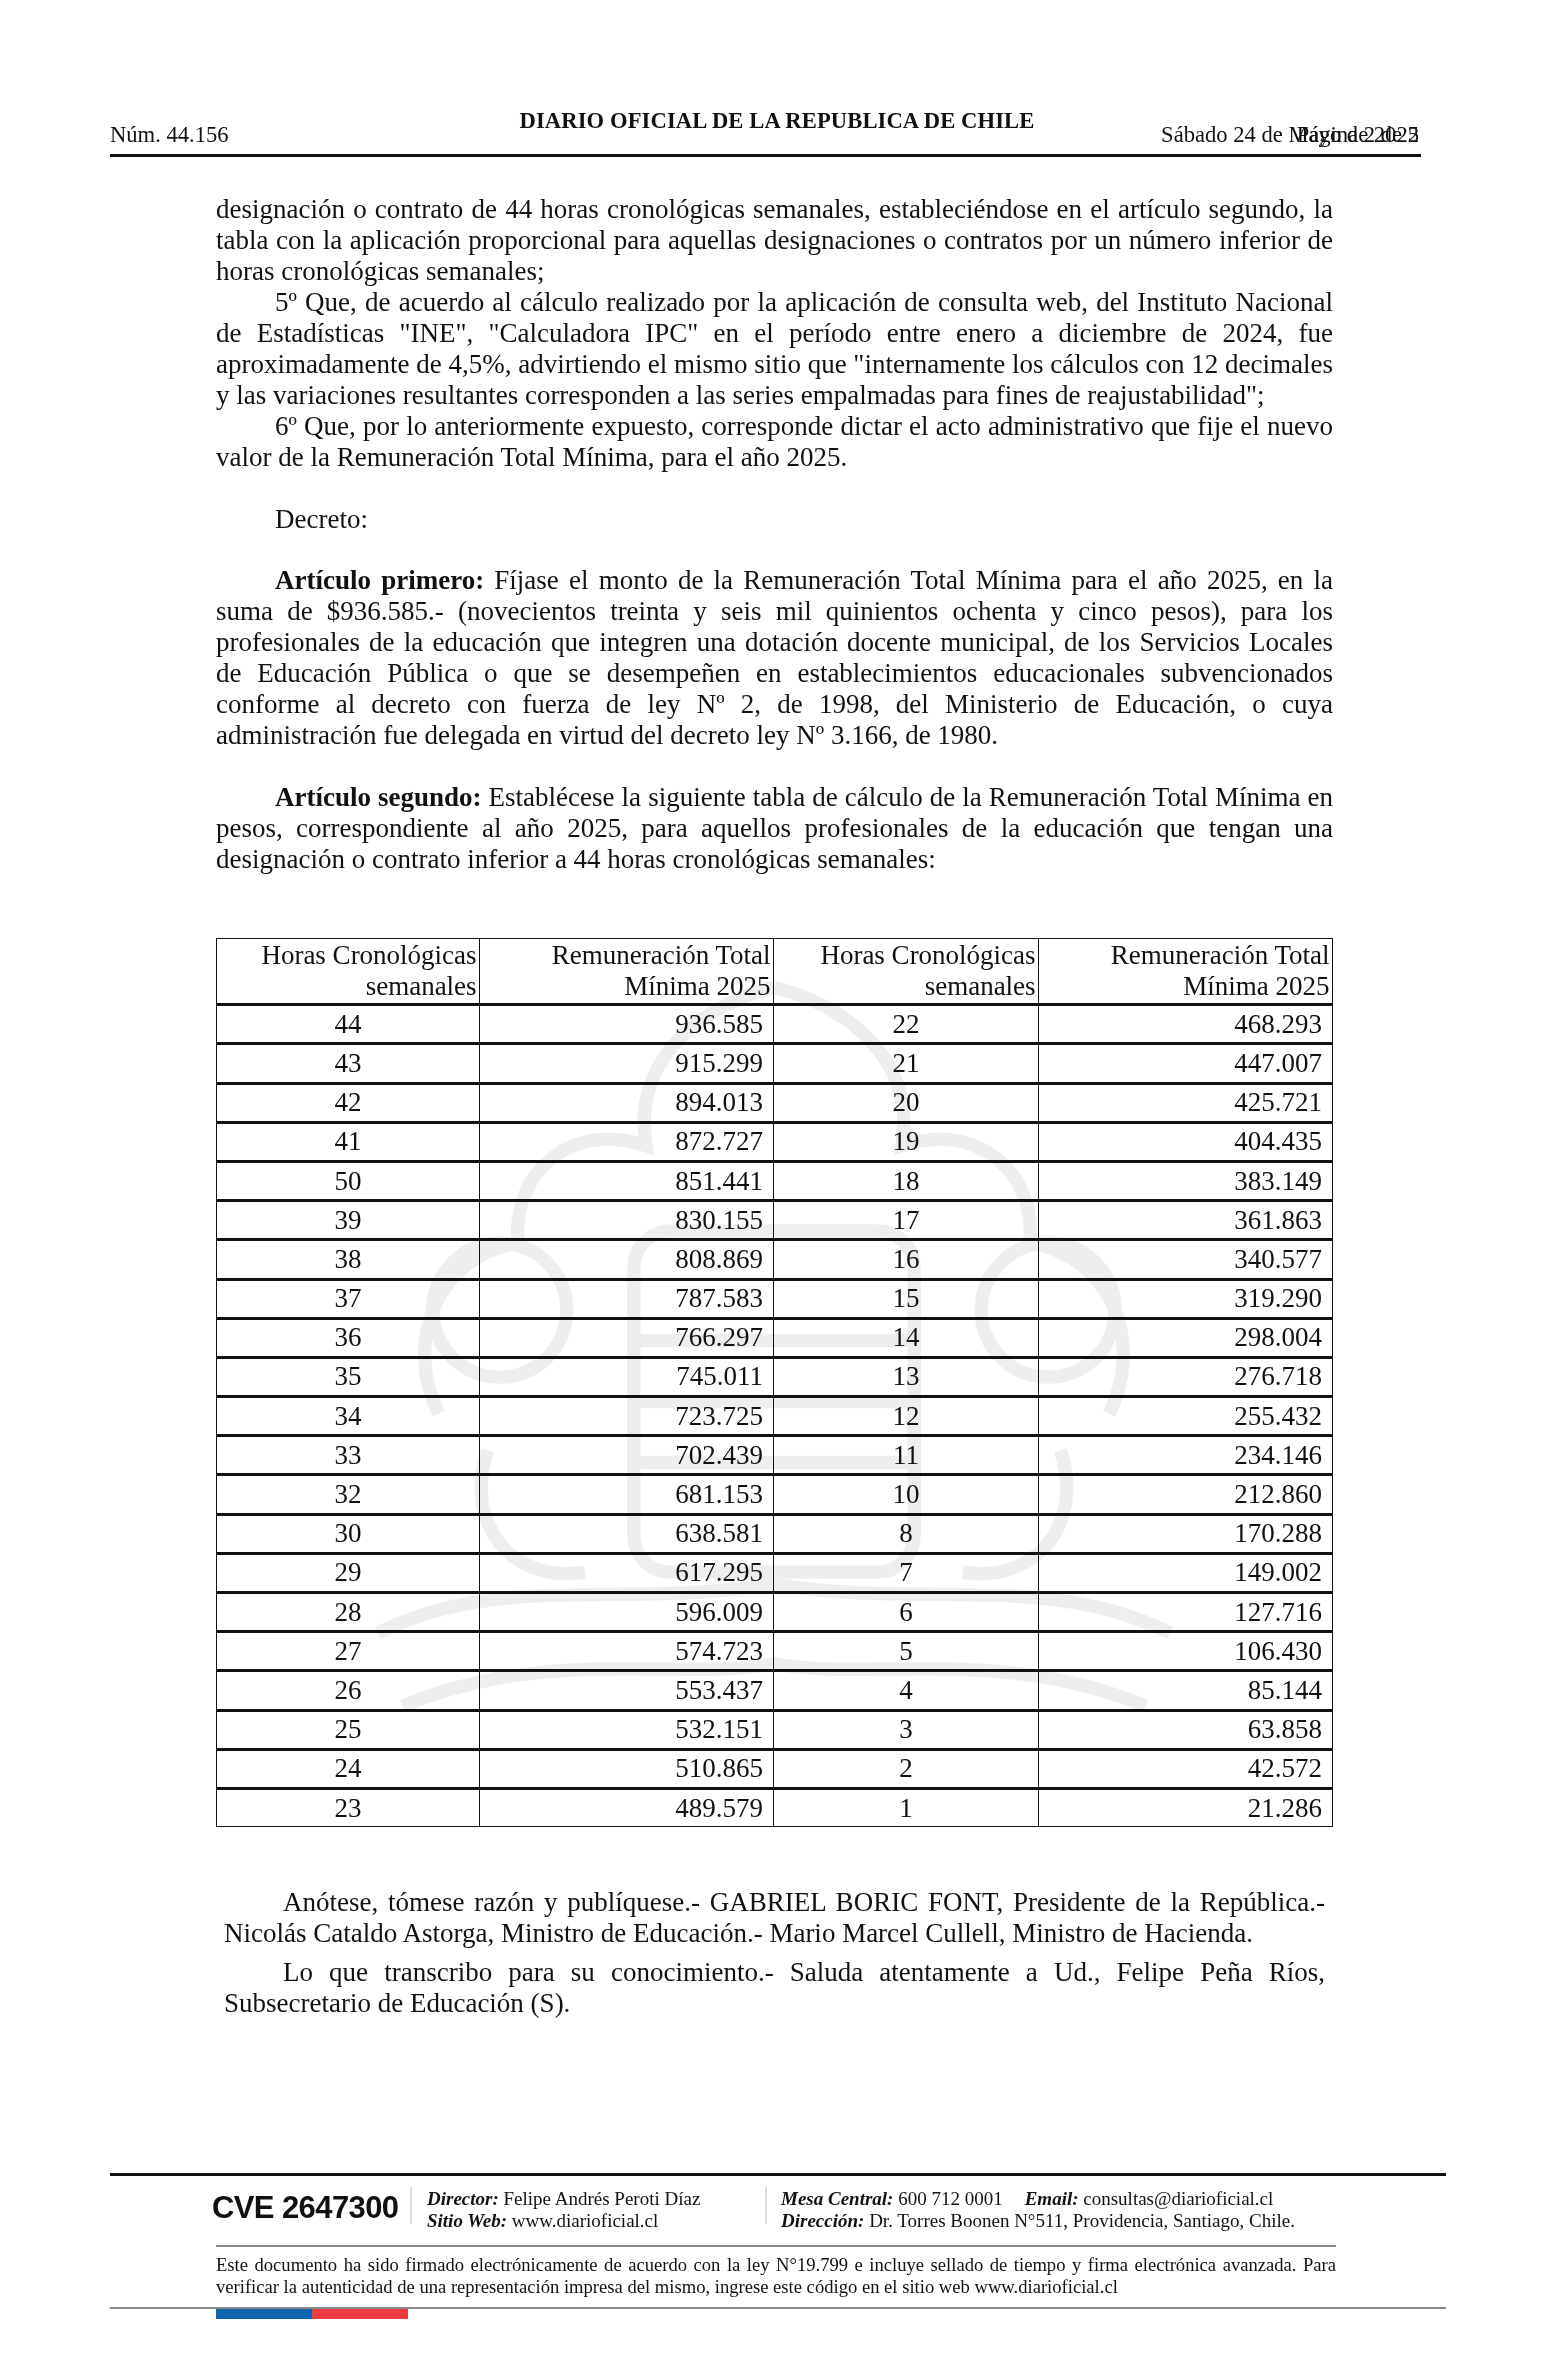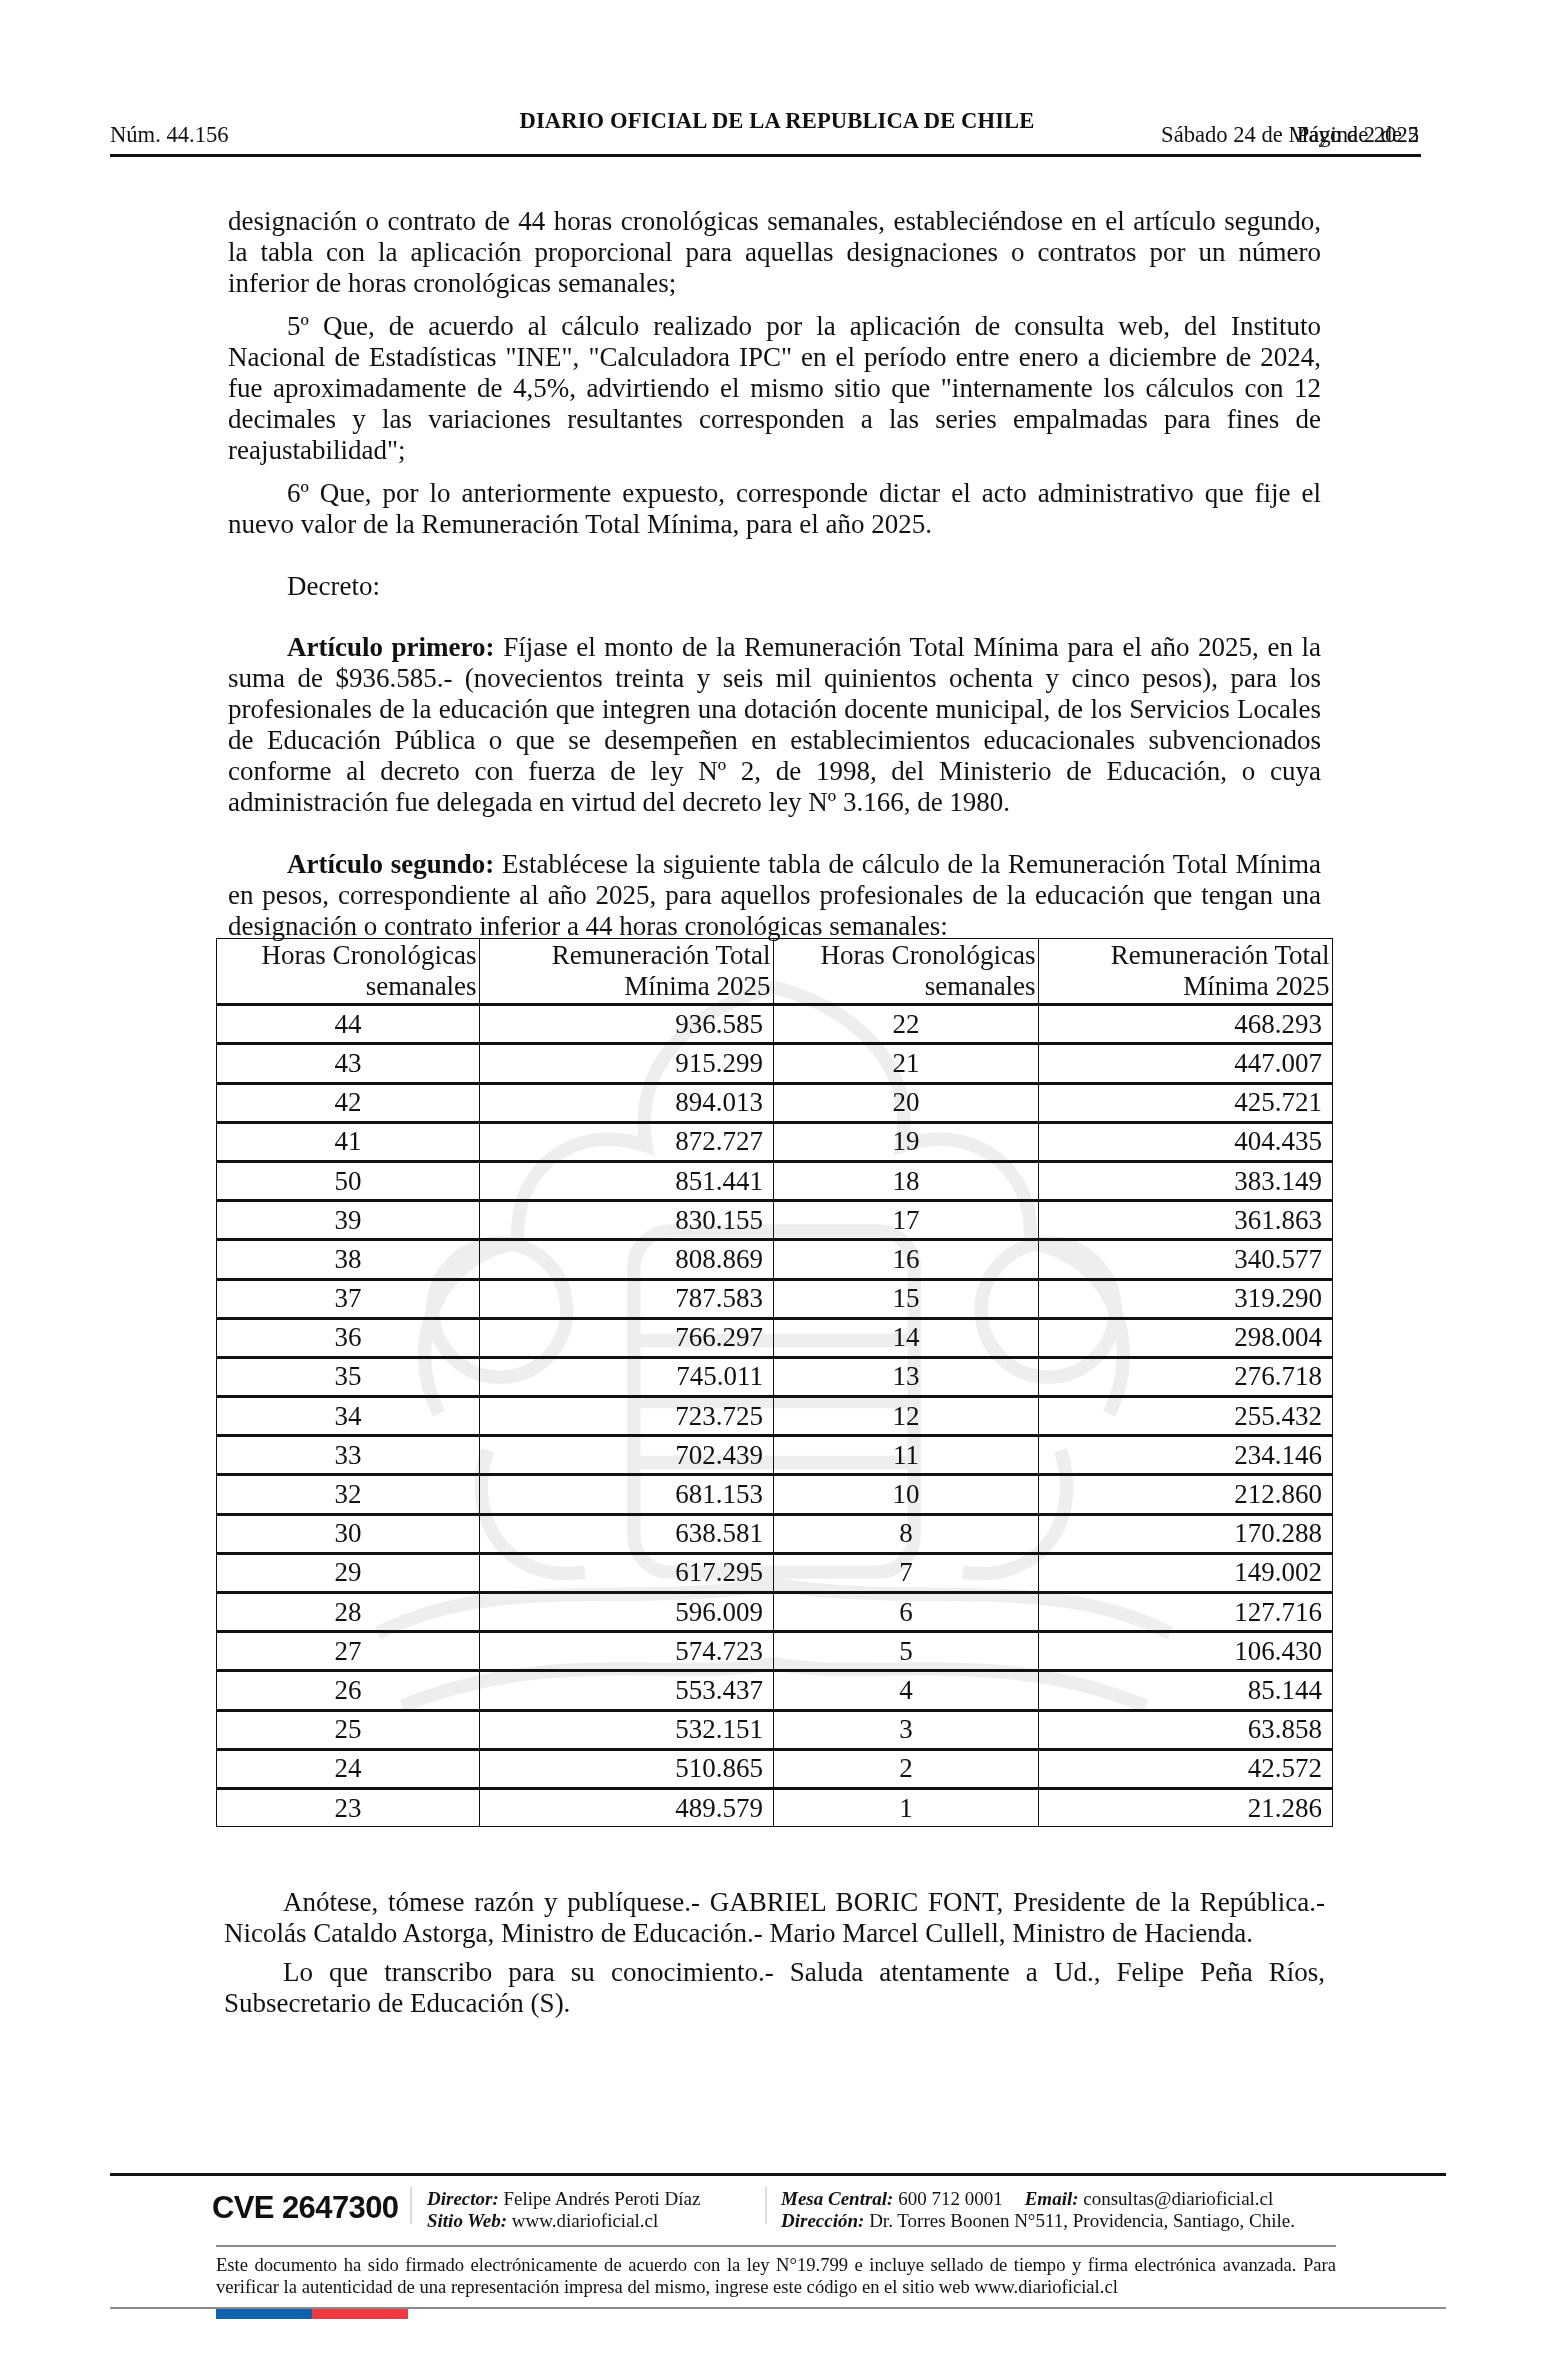--- a/index.html
+++ b/index.html
@@ -15,21 +15,21 @@
   .hdr-date { position: absolute; left: 0; width: 100%; text-align: right; top: 0; }
   .hdr-page { position: absolute; right: 0; top: 0; }
   .hdr-rule { position: absolute; left: 110px; width: 1311px; top: 154px; height: 3px; background: #111; }
 
   
   .watermark { position: absolute; left: 256px; top: 914px; width: 1036px; height: 975px;
                opacity: 0.08; pointer-events: none; }
 
   
   .body { position: absolute; left: 216px; width: 1117px; top: 194px; font-size: 27px; line-height: 31px; }
-  .body p { margin: 12px; text-align: justify; }
+  .body p { margin: 0; text-align: justify; }
   .body p.indent { text-indent: 59px; }
   .body p.gap { margin-top: 30.5px; }
   .body b { font-weight: bold; }
 
   
   .tbl { position: absolute; left: 216px; top: 938px; width: 1117px; border-collapse: collapse;
          font-size: 27px; line-height: 29px; table-layout: fixed; background: transparent; }
   .tbl td, .tbl th { border: 1.8px solid #111; padding: 0 2.4px; font-weight: normal; }
   .tbl th { text-align: right; vertical-align: top; height: 63px; padding-top: 1.2px; line-height: 30.5px; }
   .tbl td { height: 35px; padding-top: 0.6px; padding-bottom: 0.6px; }

